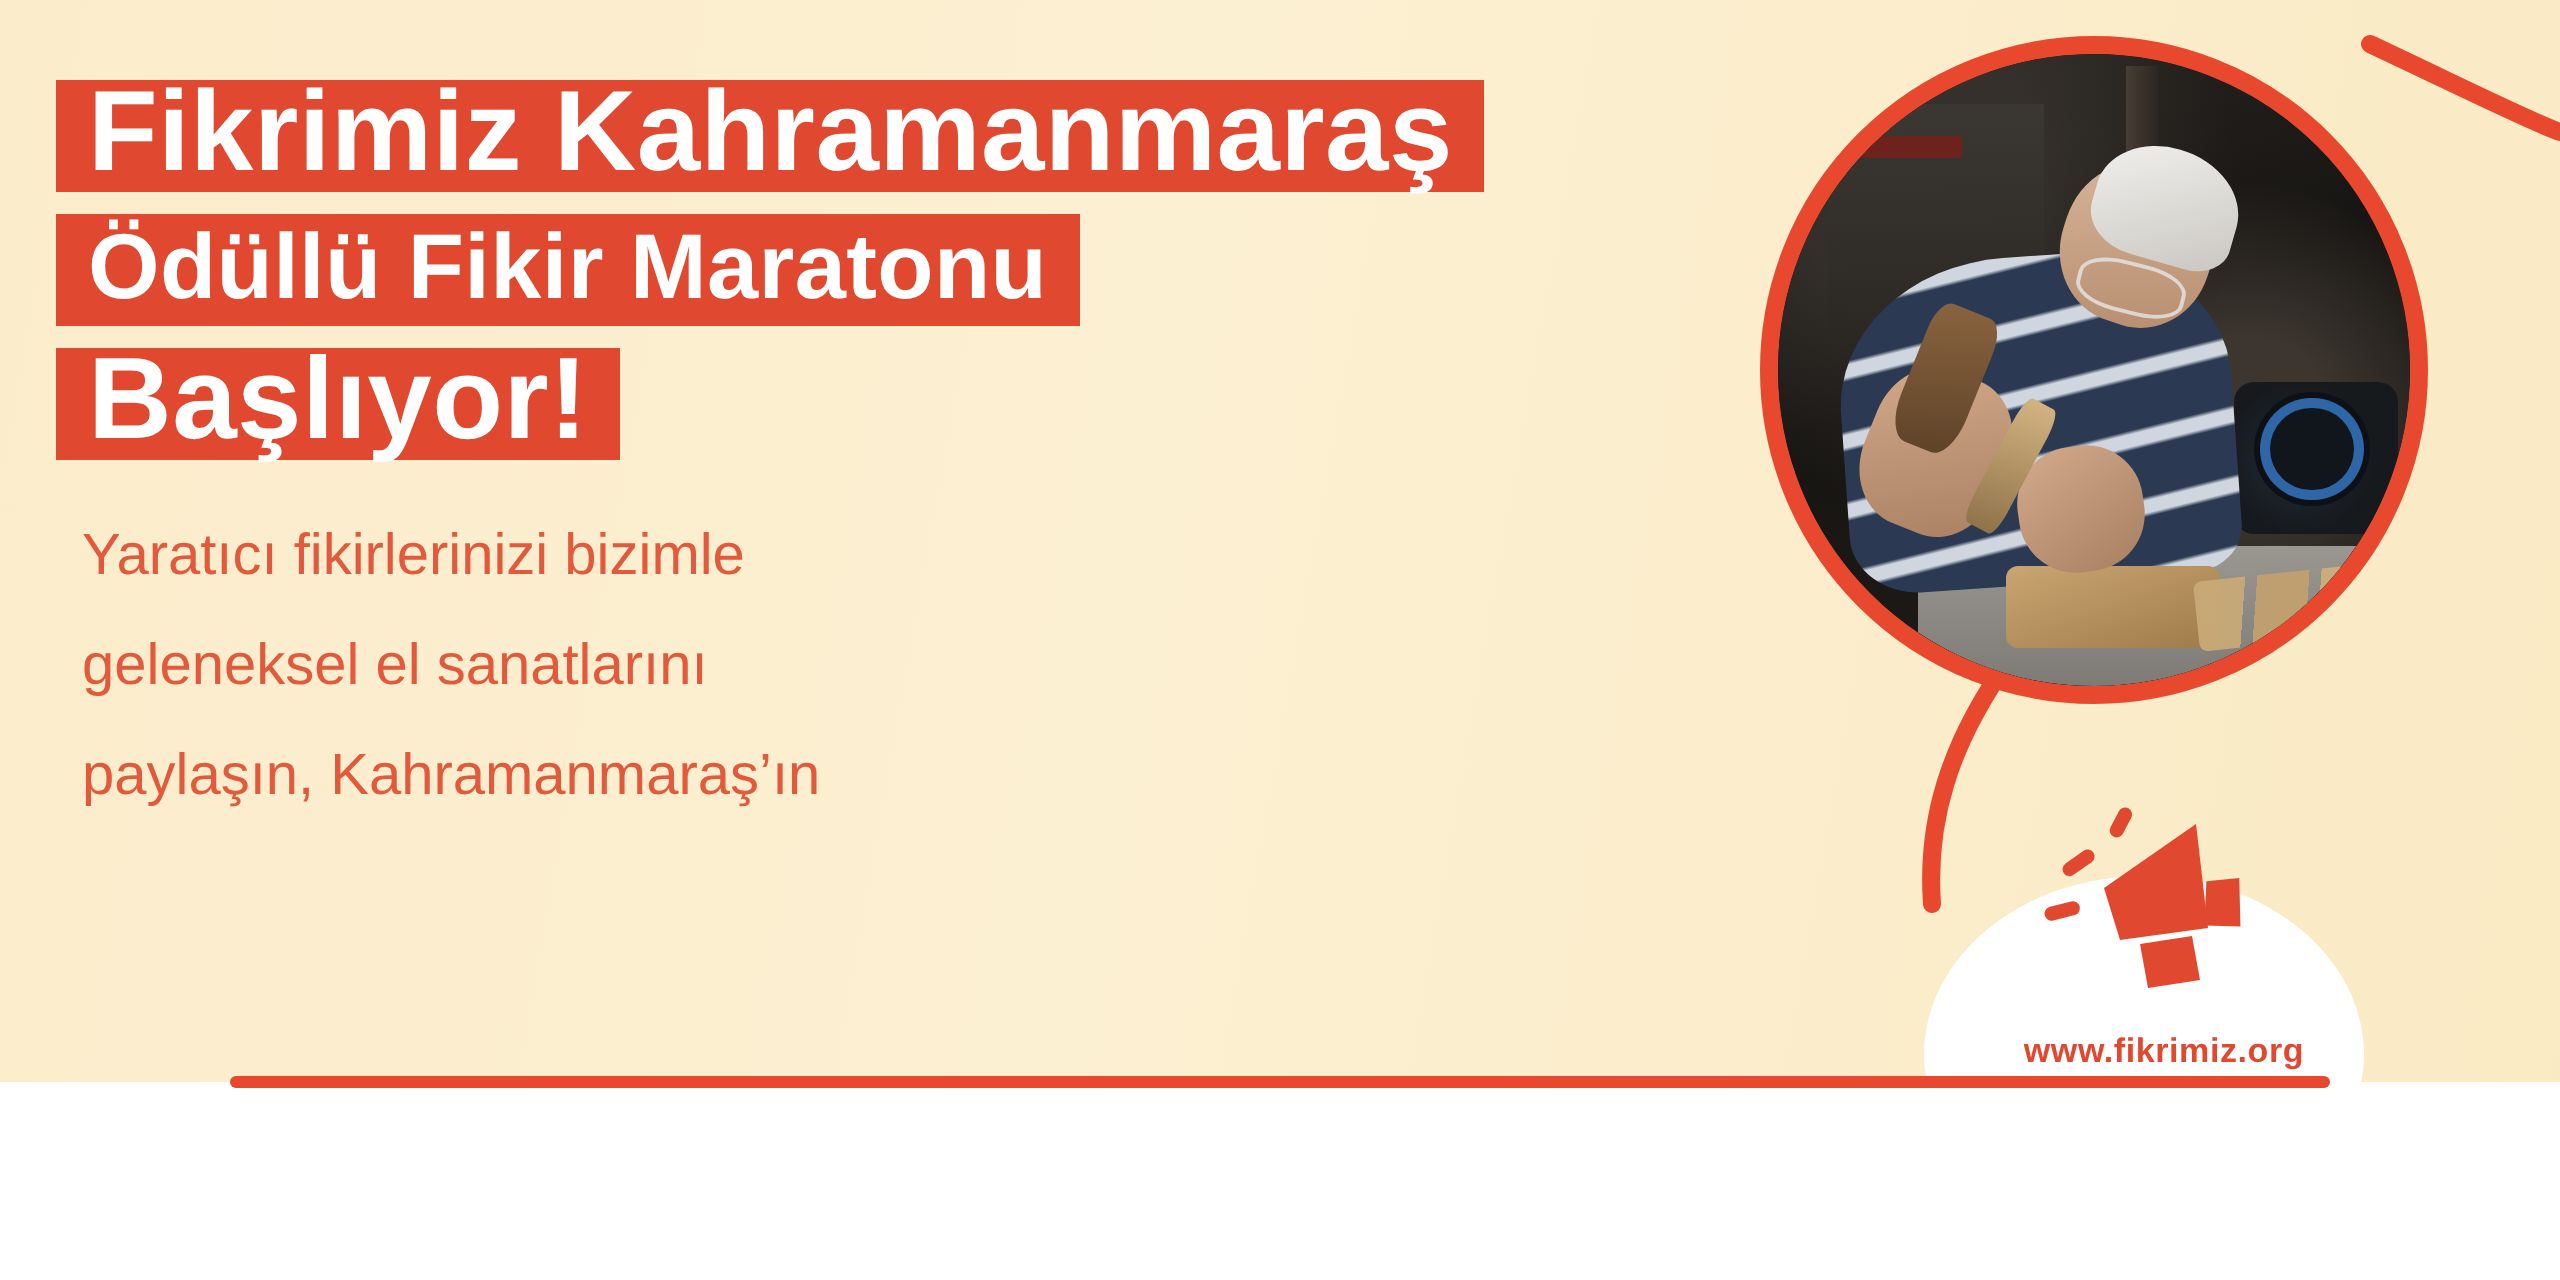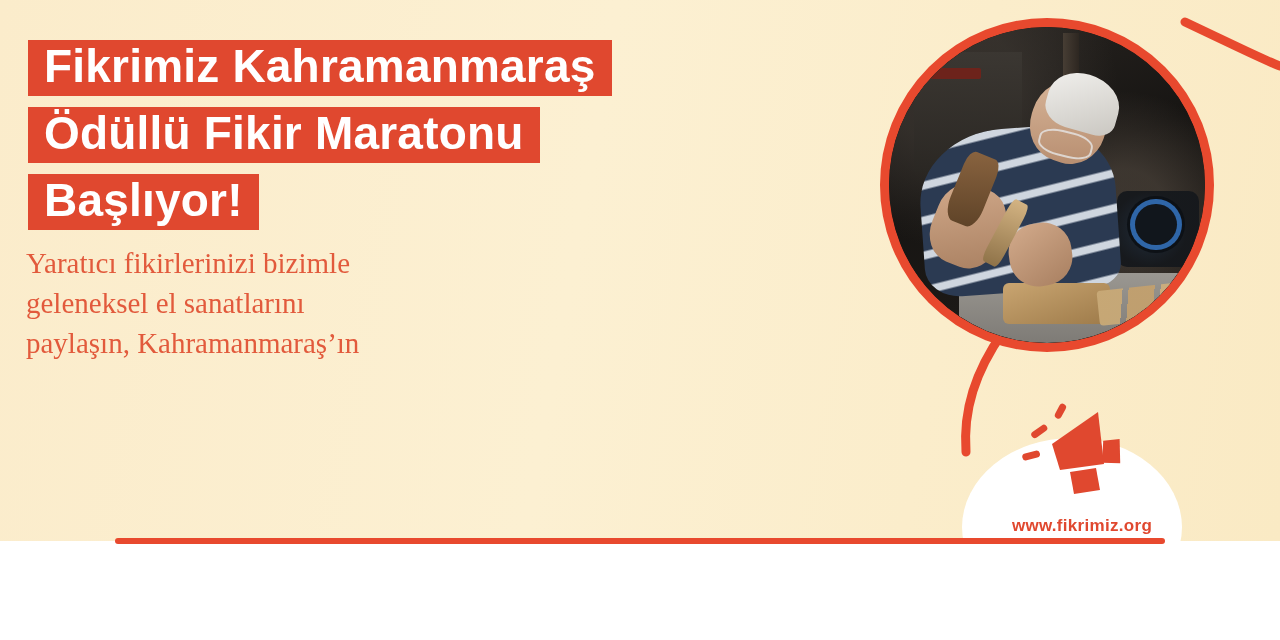--- a/index.html
+++ b/index.html
@@ -27,30 +27,30 @@
     background:#e8492e;border-radius:3px;
   }
   
   .headline{position:absolute;left:28px;top:40px;}
   .hl-line{
     display:inline-block;background:#e0482f;color:#ffffff;
     font-weight:bold;letter-spacing:.2px;
     padding:3px 16px 7px 16px;margin-bottom:11px;
     font-size:45px;line-height:46px;white-space:nowrap;
   }
-  .hl-1{font-size:46px;}
+  .hl-1{font-size:57px;}
   .hl-2{font-size:46px;}
-  .hl-3{font-size:46px;}
+  .hl-3{font-size:58px;}
   .hl-wrap{display:block;}
   
   .body-copy{
     position:absolute;left:26px;top:243px;width:640px;
     color:#e25a3c;font-size:29px;line-height:40px;font-weight:500;
   }
-  .body-copy p{margin:0;font-family:Liberation Serif, serif;}
+  .body-copy p{margin:15px;}
   .tagline{
     position:absolute;left:26px;top:418px;
     color:#1a7fc1;font-size:31px;font-weight:bold;line-height:40px;
   }
   
   .photo-ring{
     position:absolute;left:880px;top:18px;width:334px;height:334px;
     border-radius:50%;border:9px solid #e8492e;box-sizing:border-box;
     overflow:hidden;background:#1d1b18;
   }

